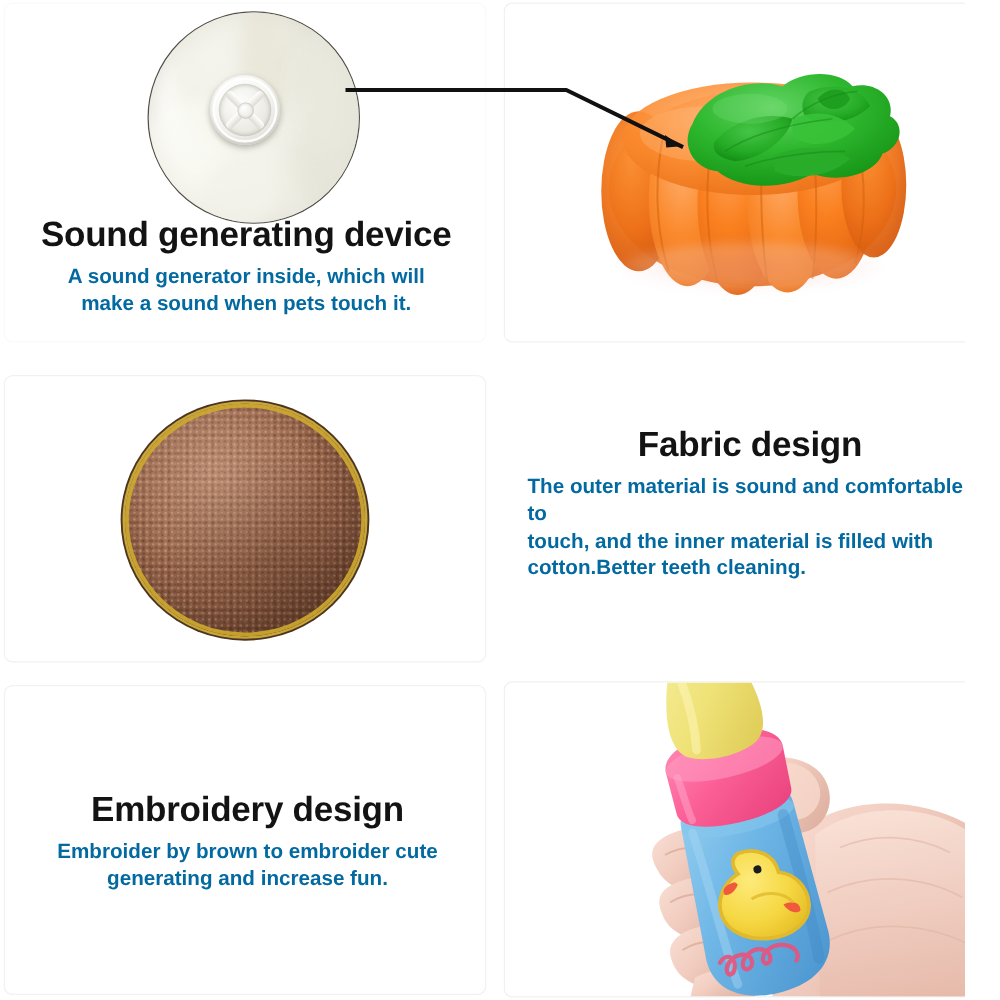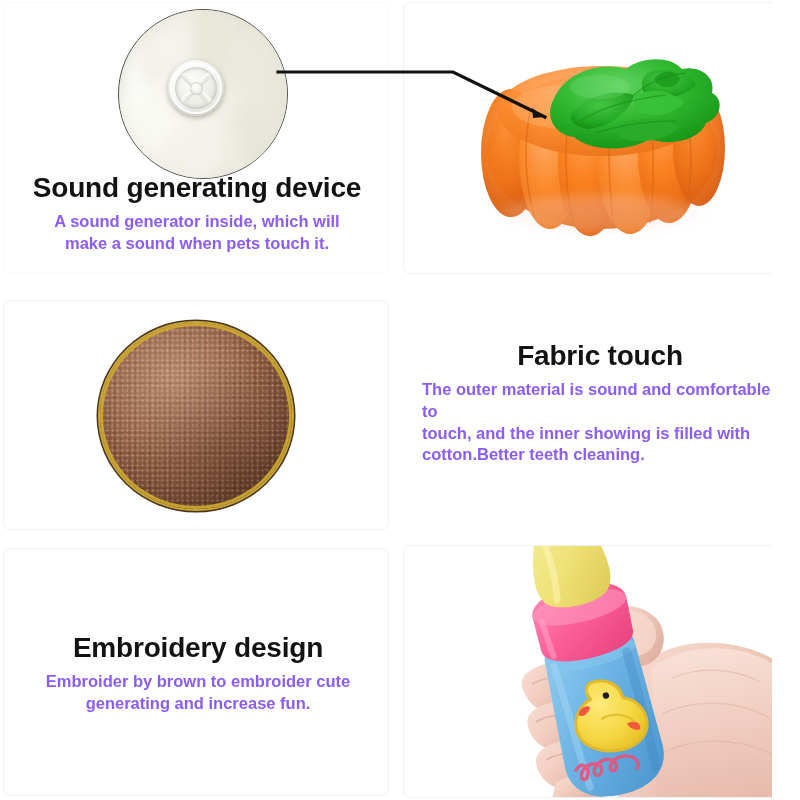--- a/index.html
+++ b/index.html
@@ -41,21 +41,21 @@
     font-weight: bold;
     letter-spacing: -0.2px;
     color: #131313;
     line-height: 1.15;
     margin: 0 0 7px 0;
     white-space: nowrap;
   }
   .feature-desc {
     font-size: 16.5px;
     font-weight: bold;
-    color: #8b5cf6;
+    color: #0369a1;
     line-height: 1.32;
     margin: 0;
   }
 
   
   #panel-squeaker { left: 3px; top: 2px; width: 386px; height: 272px; border-color: #fafafa; }
 
   .squeak-circle {
     position: absolute;
     left: 114px; top: 6px;
@@ -321,24 +321,24 @@
     </p>
   </div>
 
   <div class="panel" id="panel-fabric">
     <div class="fabric-circle"></div>
     <div class="fabric-rim"></div>
     <span class="hidden-text">Circular close-up of brown terry plush fabric with gold rim</span>
   </div>
 
   <div class="text-block" id="text-fabric">
-    <h2 class="feature-title">Fabric touch</h2>
+    <h2 class="feature-title">Fabric design</h2>
     <p class="feature-desc">
       <span>The outer material is sound and comfortable to</span><br>
-      <span>touch, and the inner showing is filled with</span><br>
+      <span>touch, and the inner material is filled with</span><br>
       <span>cotton.Better teeth cleaning.</span>
     </p>
   </div>
 
   <div class="panel" id="panel-embroidery"></div>
 
   <div class="text-block" id="text-embroidery">
     <h2 class="feature-title">Embroidery design</h2>
     <p class="feature-desc">
       <span>Embroider by brown to embroider cute</span><br>

